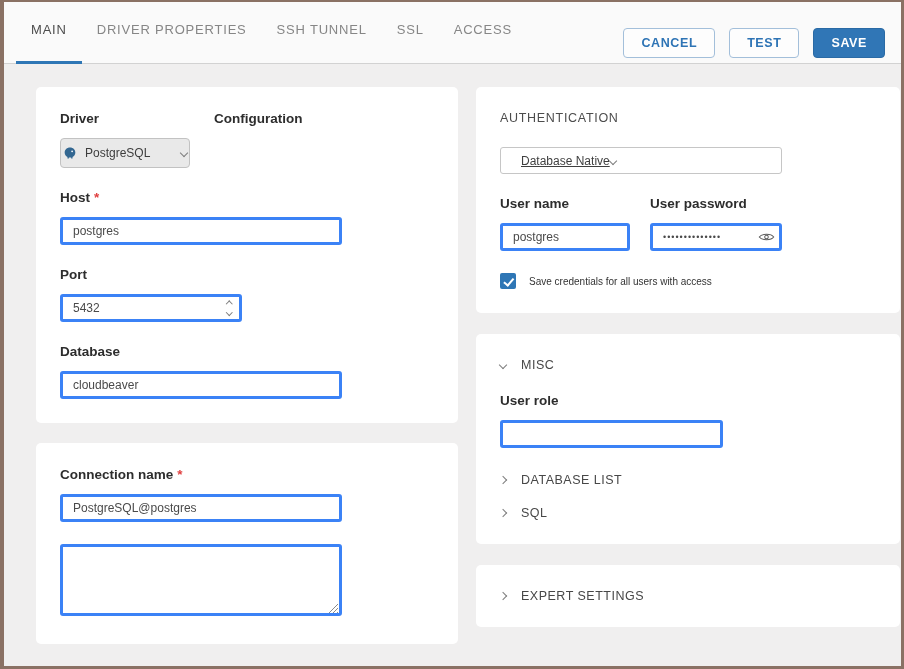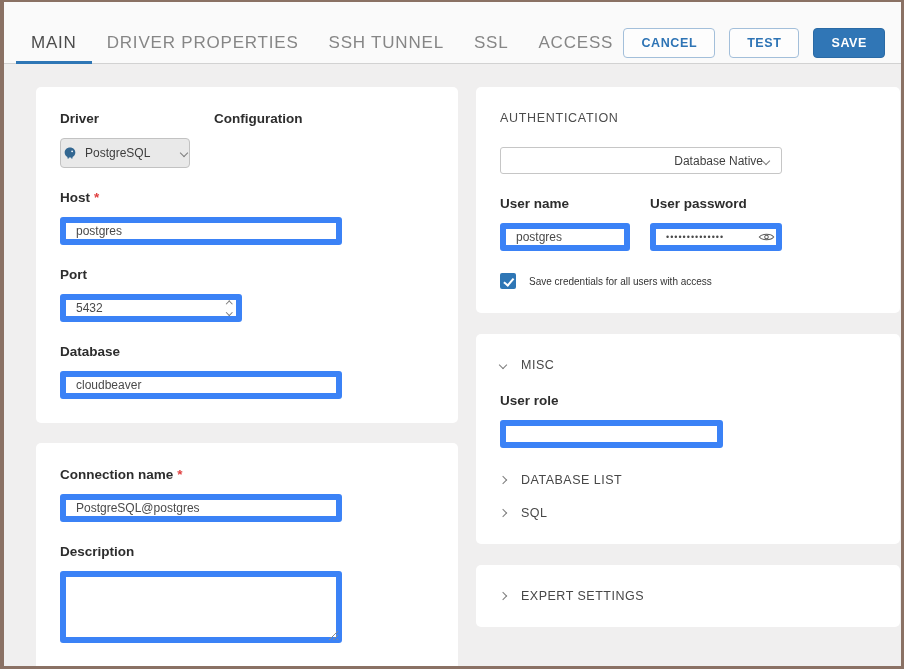--- a/index.html
+++ b/index.html
@@ -17,22 +17,22 @@
     overflow: hidden;
   }
   
   .topbar {
     position: relative; height: 62px; flex: 0 0 62px;
     background: #fafafa; border-bottom: 1px solid #d2d2d2;
   }
   .tabs { position: absolute; left: 12px; bottom: -1px; display: flex; }
   .tab {
     position: relative; padding: 0 15px; height: 42px;
-    display: flex; align-items: center;
-    font-size: 17px; letter-spacing: 0.8px; color: #868686;
+    display: flex; 
+    font-size: 13px; letter-spacing: 0.8px; color: #868686;
     cursor: pointer; white-space: nowrap;
   }
   .tab.active { color: #4d4d4d; }
   .tab.active::after {
     content: ""; position: absolute; left: 0; right: 0; bottom: 0;
     height: 3px; background: #2e76b5;
   }
   .actions { position: absolute; right: 16px; top: 26px; display: flex; gap: 14px; }
   .btn {
     height: 30px; min-width: 62px; padding: 0 17px;
@@ -47,21 +47,21 @@
   .col-left  { width: 422px; flex: 0 0 422px; display: flex; flex-direction: column; gap: 20px; margin-left: 12px; }
   .col-right { width: 424px; flex: 0 0 424px; display: flex; flex-direction: column; gap: 21px; }
   .card { background: #ffffff; border-radius: 5px; padding: 24px; }
   
   .field { margin-bottom: 22px; }
   .field:last-child { margin-bottom: 0; }
   .lbl { display: block; font-size: 13.5px; font-weight: bold; color: #2d2d2d; margin-bottom: 12px; }
   .req { color: #e04040; margin-left: 4px; font-weight: bold; }
   .tin {
     height: 28px; width: 282px;
-    border: 6px solid #3b82f6; border-radius: 3px;
+    border: 3px solid #3b82f6; border-radius: 3px;
     padding: 0 10px; font-family: inherit; font-size: 12px; color: #4a4a4a;
     background: #fff; outline: none;
   }
   
   .drv-row { display: flex; gap: 24px; margin-bottom: 22px; }
   .drv-select {
     width: 130px; height: 30px;
     background: #e9e9e9; border: 1px solid #c2c2c2; border-radius: 4px;
     display: flex; align-items: center; gap: 8px; padding: 0 2px;
     font-size: 12px; color: #3d3d3d; cursor: pointer;
@@ -93,23 +93,24 @@
   .chev.sm { width: 4.5px; height: 4.5px; }
   
   .ta-wrap { position: relative; display: inline-block; }
   textarea.tin { width: 282px; height: 72px; resize: none; padding: 8px 10px; }
   .resize-grip { position: absolute; right: 3px; bottom: 6px; }
   
   .sec-hdr { font-size: 12.5px; color: #4c4c4c; letter-spacing: 0.7px; margin-bottom: 22px; }
   .sel {
     width: 282px; height: 27px;
     border: 1px solid #c6c6c6; border-radius: 3px; background: #fff;
-    display: flex; align-items: center; justify-content: flex-end;
-    padding: 0 12px; font-size: 12px; color: #3f3f3f; cursor: pointer;
+    display: flex; align-items: center; justify-content: flex-start;
+    padding: 0 20px; font-size: 12px; color: #3f3f3f; cursor: pointer;
     margin-bottom: 22px;
+    text-decoration: underline;
   }
   .cred-row { display: flex; gap: 20px; margin-bottom: 22px; }
   .cred-col .tin { width: 130px; }
   .pw-wrap { position: relative; width: 132px; }
   .pw-wrap .tin { width: 132px; padding-right: 28px; font-size: 9px; letter-spacing: 1px; }
   .eye { position: absolute; right: 7px; top: 50%; transform: translateY(-50%); cursor: pointer; display: flex; }
   .cb-row { display: flex; align-items: center; gap: 13px; font-size: 10px; color: #333; }
   .cb {
     width: 16px; height: 16px; background: #2e76b5; border-radius: 2px;
     position: relative; flex: 0 0 auto; cursor: pointer;
@@ -201,21 +202,20 @@
           <input class="tin" type="text" value="cloudbeaver" style="">
         </div>
       </div>
 
       <div class="card">
         <div class="field">
           <span class="lbl"><span>Connection name</span><span class="req">*</span></span>
           <input class="tin" type="text" value="PostgreSQL@postgres" style="">
         </div>
         <div class="field">
-          <span class="lbl">Description</span>
           <span class="ta-wrap">
             <textarea class="tin" style=""></textarea>
             <svg class="resize-grip" width="11" height="11" viewBox="0 0 11 11">
               <path d="M10 1 L1 10 M10 5 L5 10 M10 9 L9 10" stroke="#8a8a8a" stroke-width="1" fill="none"></path>
             </svg>
           </span>
         </div>
       </div>
 
     </div>

